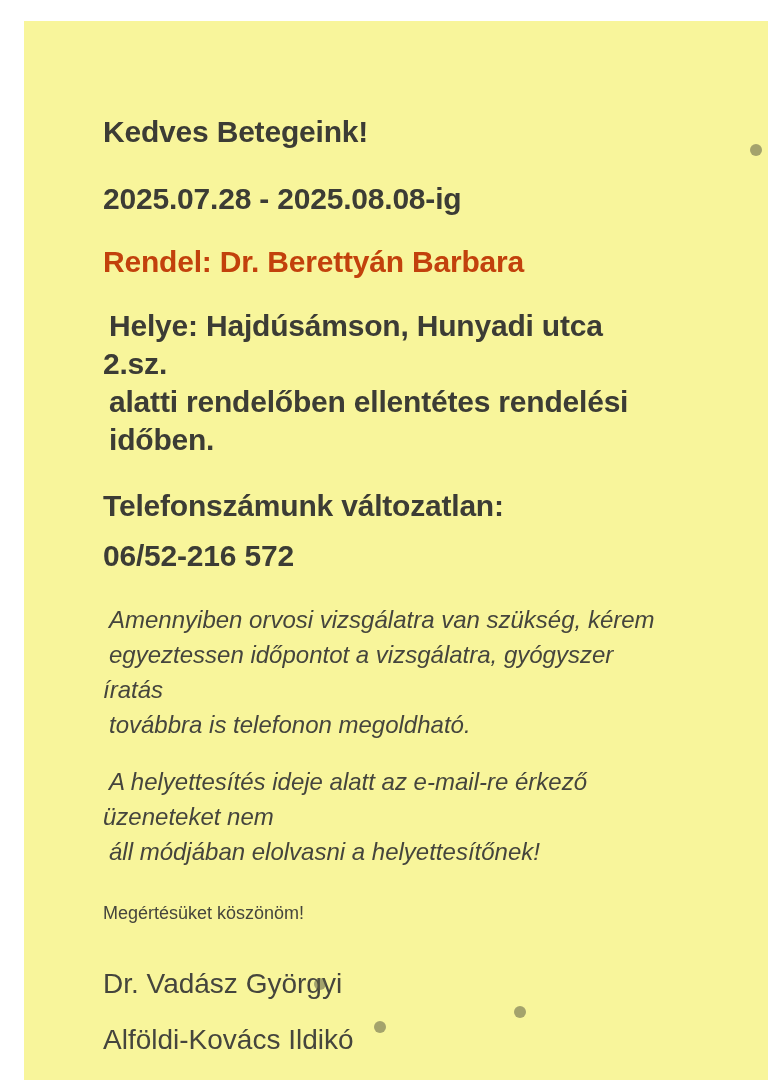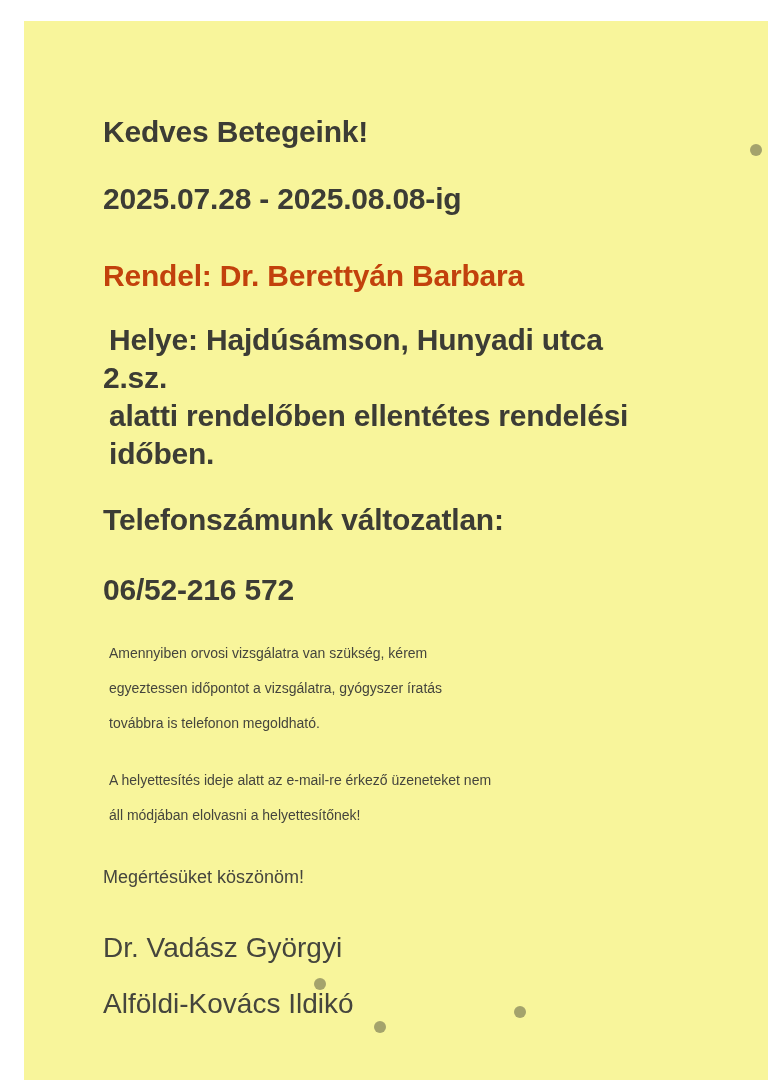--- a/index.html
+++ b/index.html
@@ -27,31 +27,32 @@
     padding: 86px 95px 0 73px;
   }
   .h {
     font-size: 30px;
     font-weight: bold;
     line-height: 38px;
     letter-spacing: -0.2px;
     color: #3c3c35;
   }
   .h.greeting   { margin-bottom: 17px; }
-  .h.date       { margin-bottom: 27px; }
+  .h.date       { margin-bottom: 13px; }
   .h.vacation   { margin-bottom: 20px; }
   .h.substitute { margin-bottom: 14px; }
   .h.location   { margin-bottom: 16px; }
-  .h.phone-label{ margin-bottom: 20px; }
+  .h.phone-label{ margin-bottom: 0; }
   .h.phone      { margin-bottom: 15px; }
   .body-text {
-    font-size: 14px;
+    font-size: 24px;
     font-weight: normal;
     line-height: 35px;
     color: #45453d;
+    font-style: italic;
   }
   .body-text.exam  { margin-bottom: 10px; }
   .body-text.email { margin-bottom: 15px; }
   .thanks {
     font-size: 18px;
     line-height: 35px;
     color: #45453d;
     margin-bottom: 26px;
   }
   .signature {

